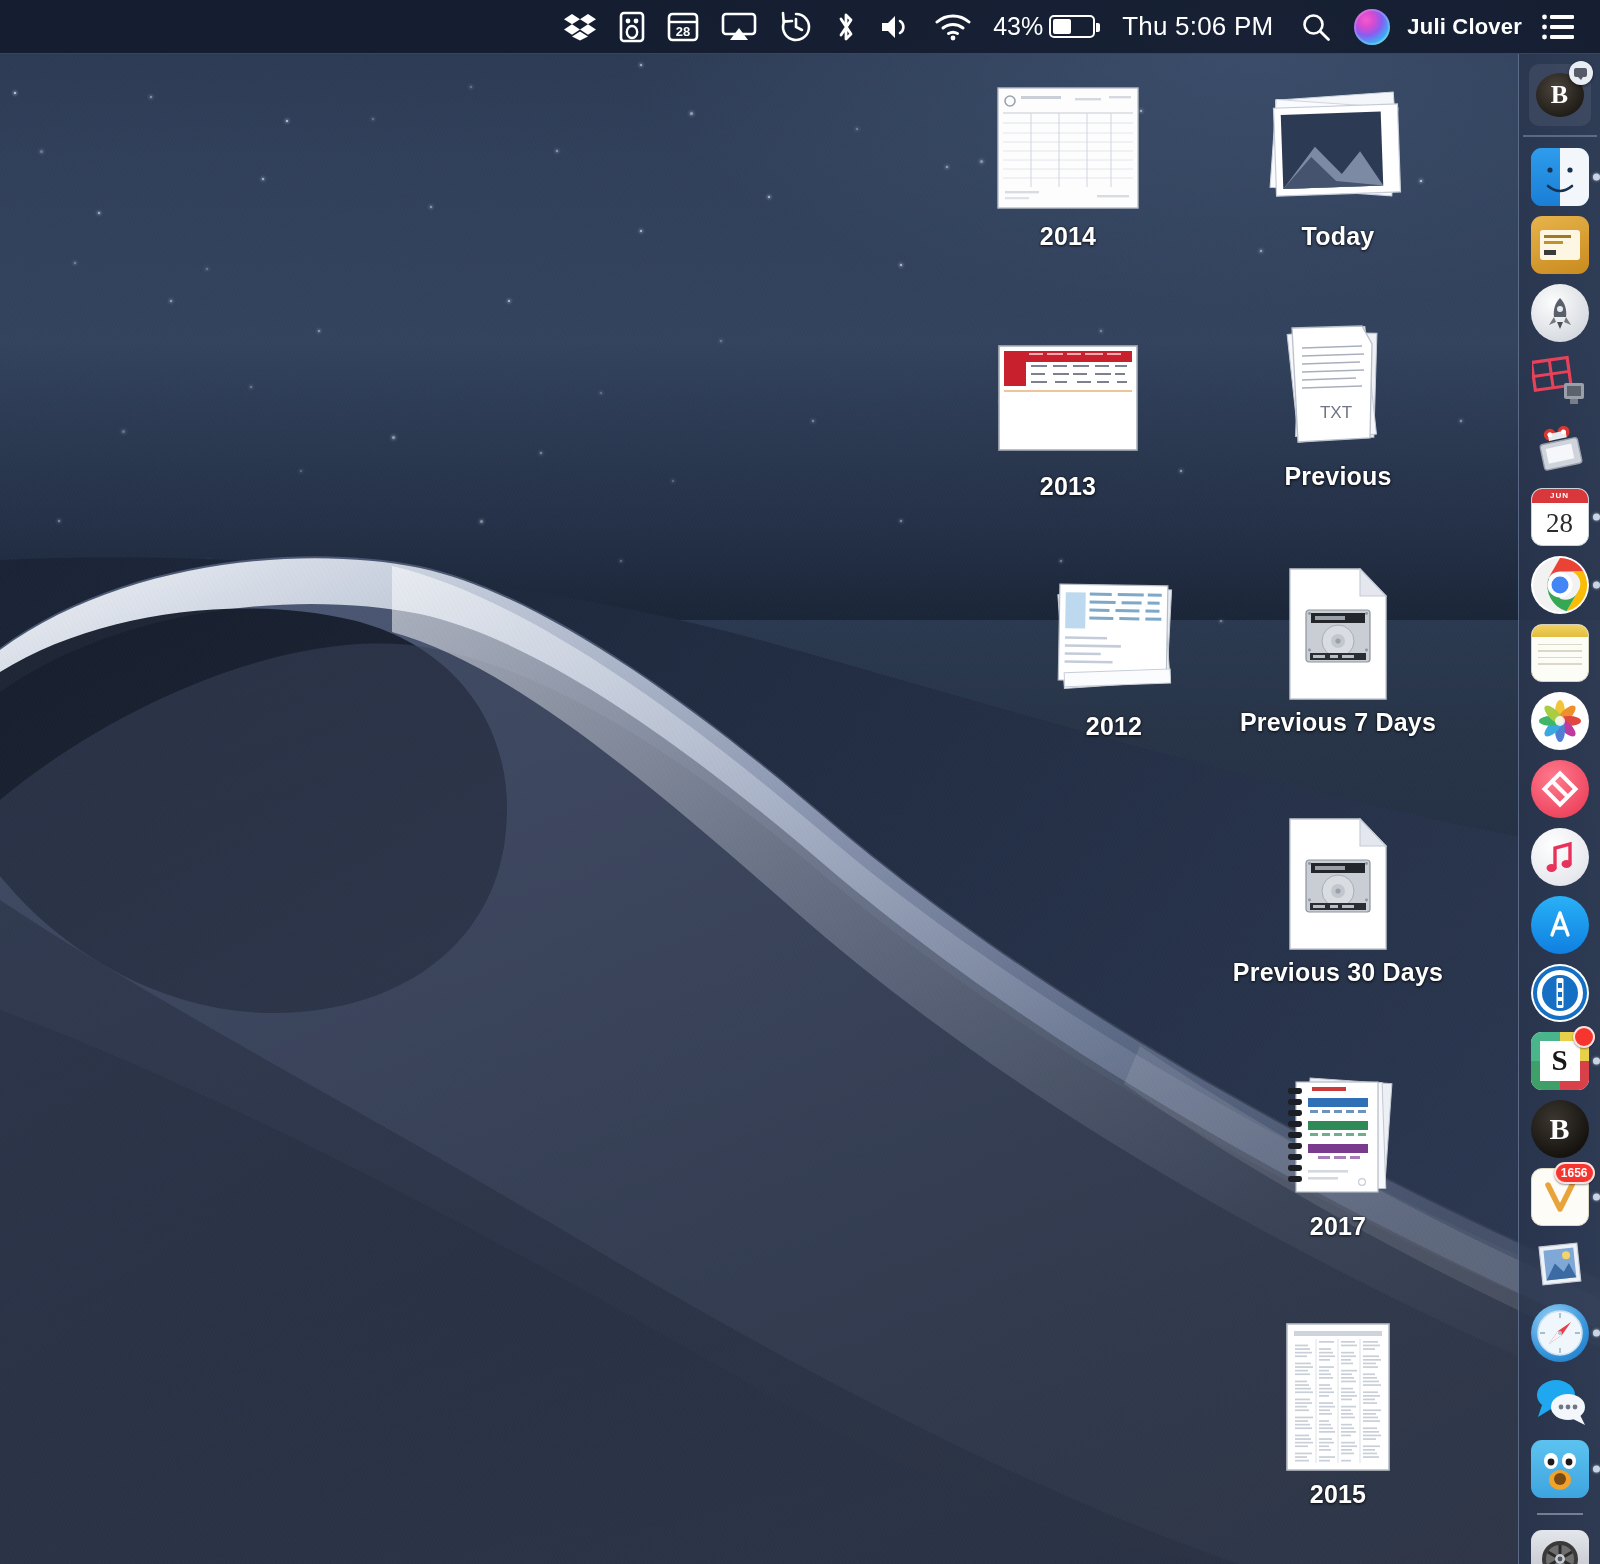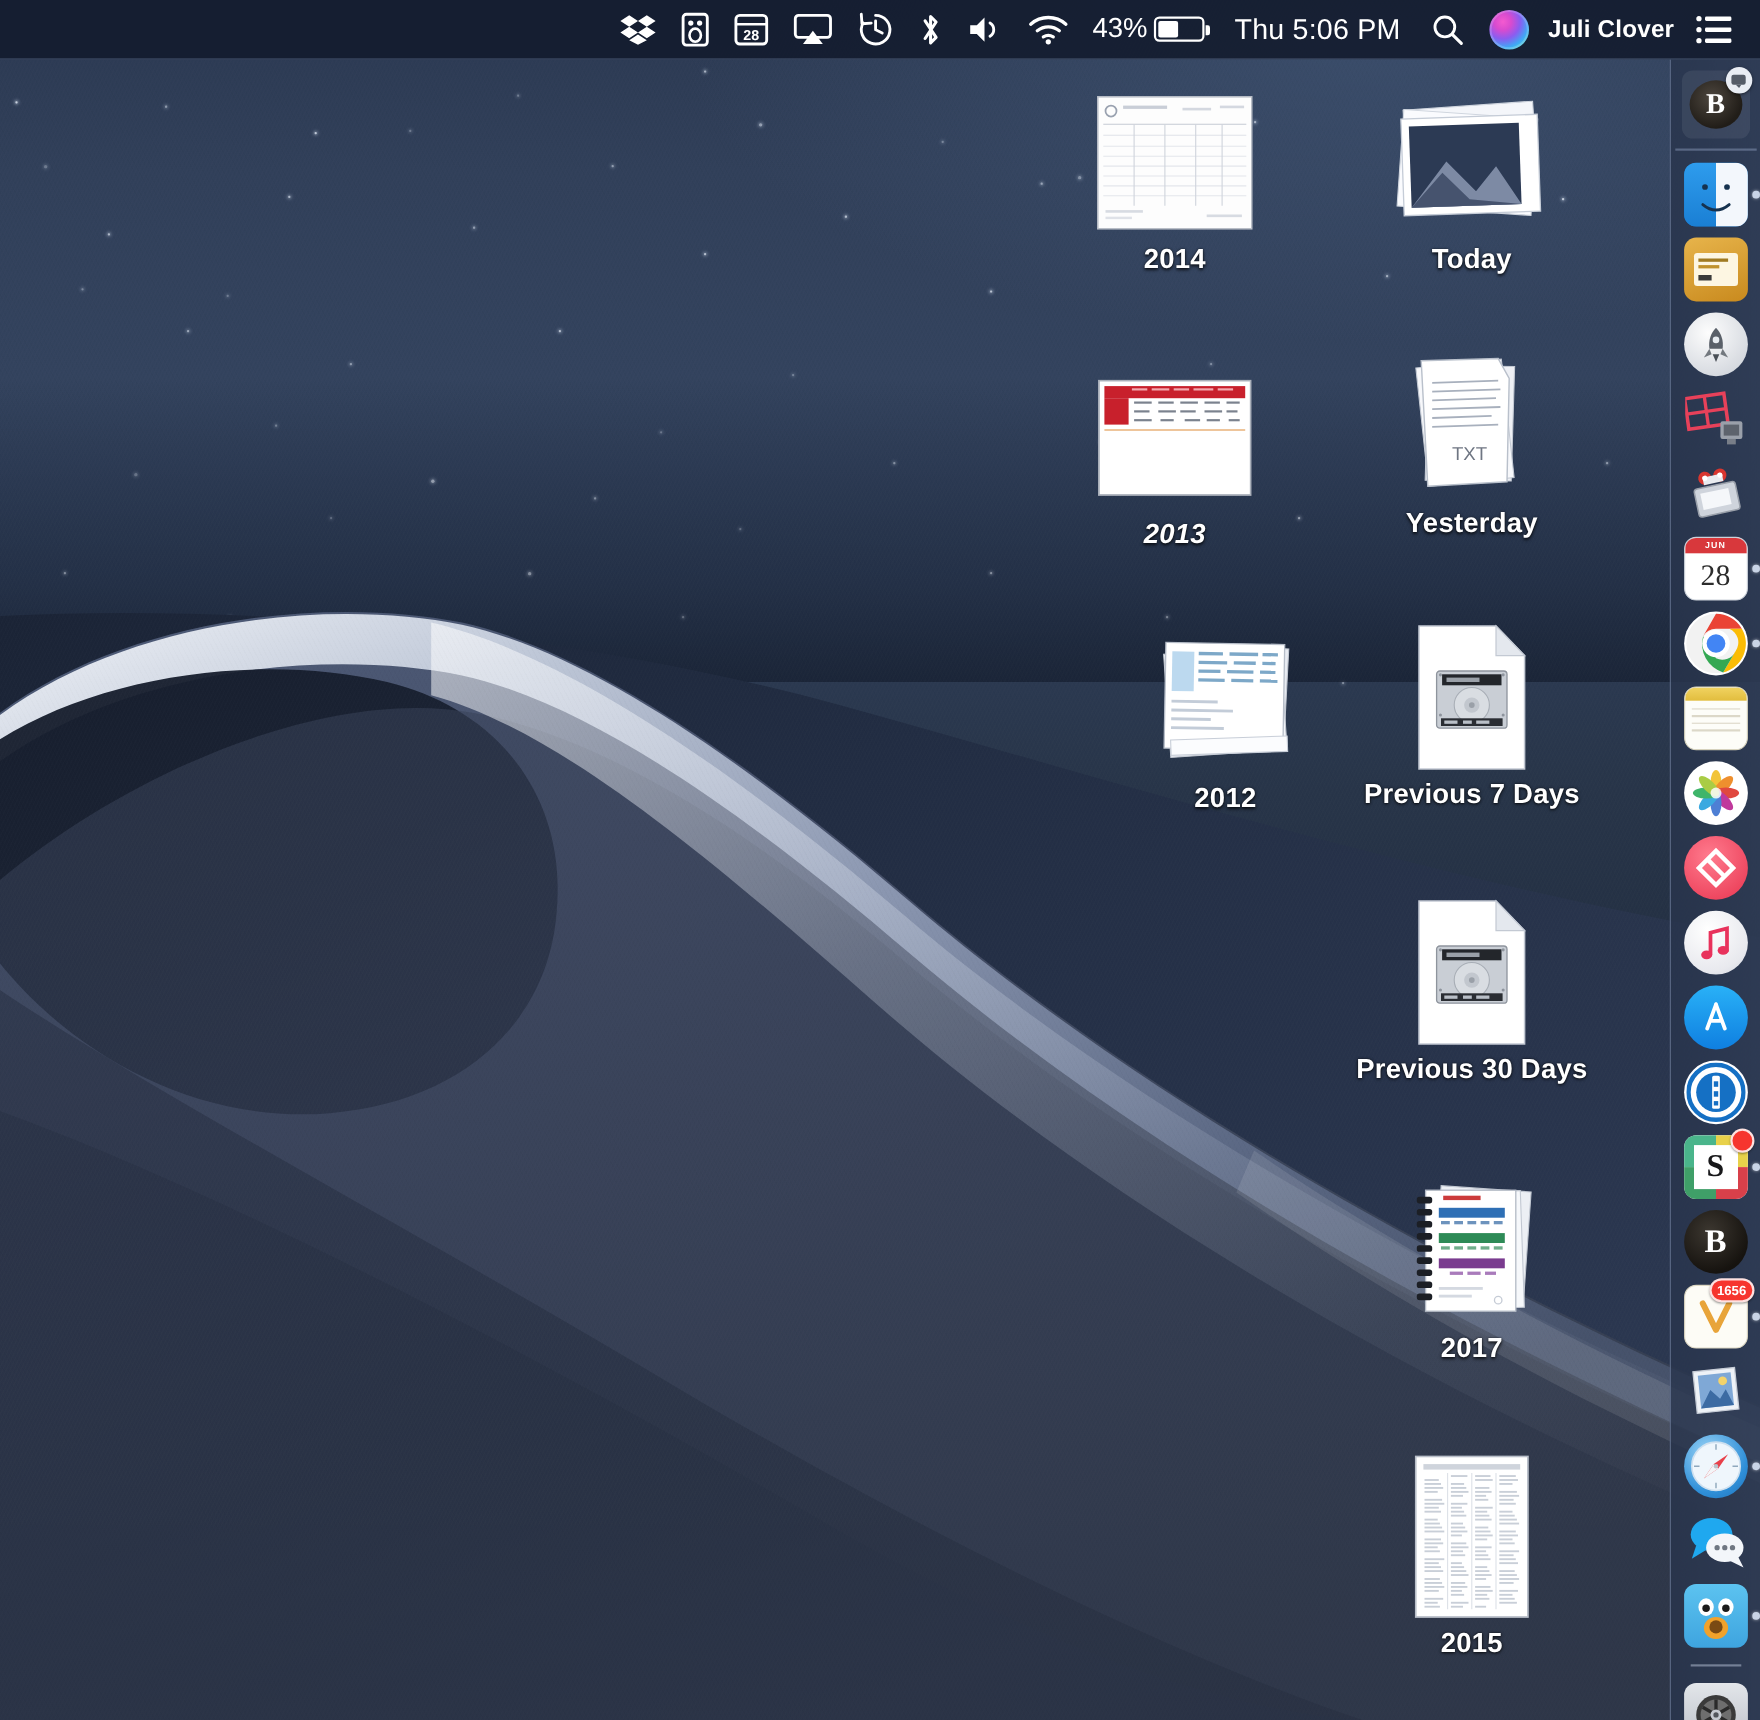--- a/index.html
+++ b/index.html
@@ -386,21 +386,21 @@
             <rect x="123" y="60" width="6" height="6"></rect>
               <rect x="123" y="74" width="6" height="6"></rect>
             <rect x="123" y="88" width="6" height="6"></rect>
           </g>
         </g>
       </svg>
     </div>
     <div class="lab">Today</div>
   </div>
 
-  <div class="dicon" style="left:963px; top:332px;font-style:italic;">
+  <div class="dicon" style="left:963px; top:332px;">
     <div class="art">
       <svg width="140" height="106" viewBox="0 0 140 106">
         <rect x="1" y="1" width="138" height="104" fill="#ffffff" stroke="#aab0ba" stroke-width="1.6"></rect>
         <rect x="6" y="6" width="128" height="11" fill="#c8202c"></rect>
         <rect x="6" y="17" width="22" height="24" fill="#c8202c"></rect>
         <g fill="#f4a9af">
           <rect x="31" y="8" width="14" height="2"></rect>
             <rect x="49" y="8" width="16" height="2"></rect>
           <rect x="69" y="8" width="14" height="2"></rect>
             <rect x="87" y="8" width="18" height="2"></rect>
@@ -445,21 +445,21 @@
               <line x1="26" y1="34" x2="88" y2="32"></line>
             <line x1="26" y1="42" x2="84" y2="40"></line>
               <line x1="26" y1="50" x2="88" y2="48"></line>
             <line x1="26" y1="58" x2="80" y2="56"></line>
               <line x1="26" y1="66" x2="86" y2="64"></line>
           </g>
           <text x="60" y="96" font-family="Liberation Sans, sans-serif" font-size="17" font-weight="400" fill="#6f7683" text-anchor="middle">TXT</text>
         </g>
       </svg>
     </div>
-    <div class="lab">Yesterday</div>
+    <div class="lab">Previous</div>
   </div>
 
   <div class="dicon" style="left:1009px; top:572px;">
     <div class="art">
       <svg width="138" height="126" viewBox="0 0 138 126">
         <g transform="rotate(3 69 63)">
             <rect x="20" y="12" width="104" height="92" fill="#e9ecf2" stroke="#c3c9d3" stroke-width="1"></rect>
           </g>
         <g transform="rotate(-4 69 63)">
             <rect x="16" y="16" width="106" height="94" fill="#f3f5f9" stroke="#c3c9d3" stroke-width="1"></rect>

